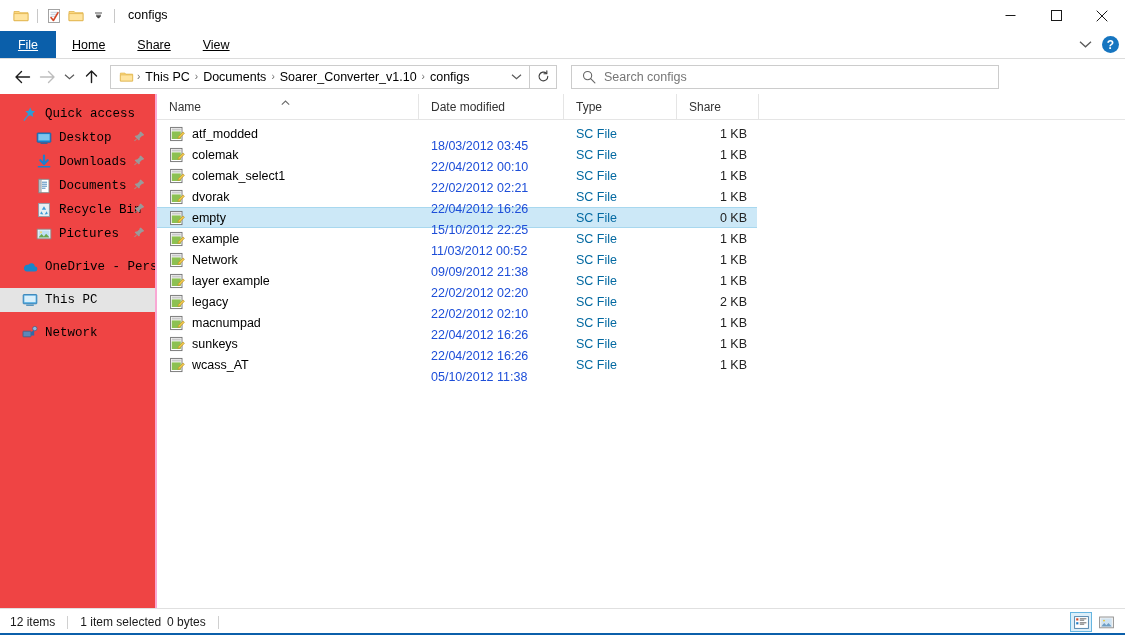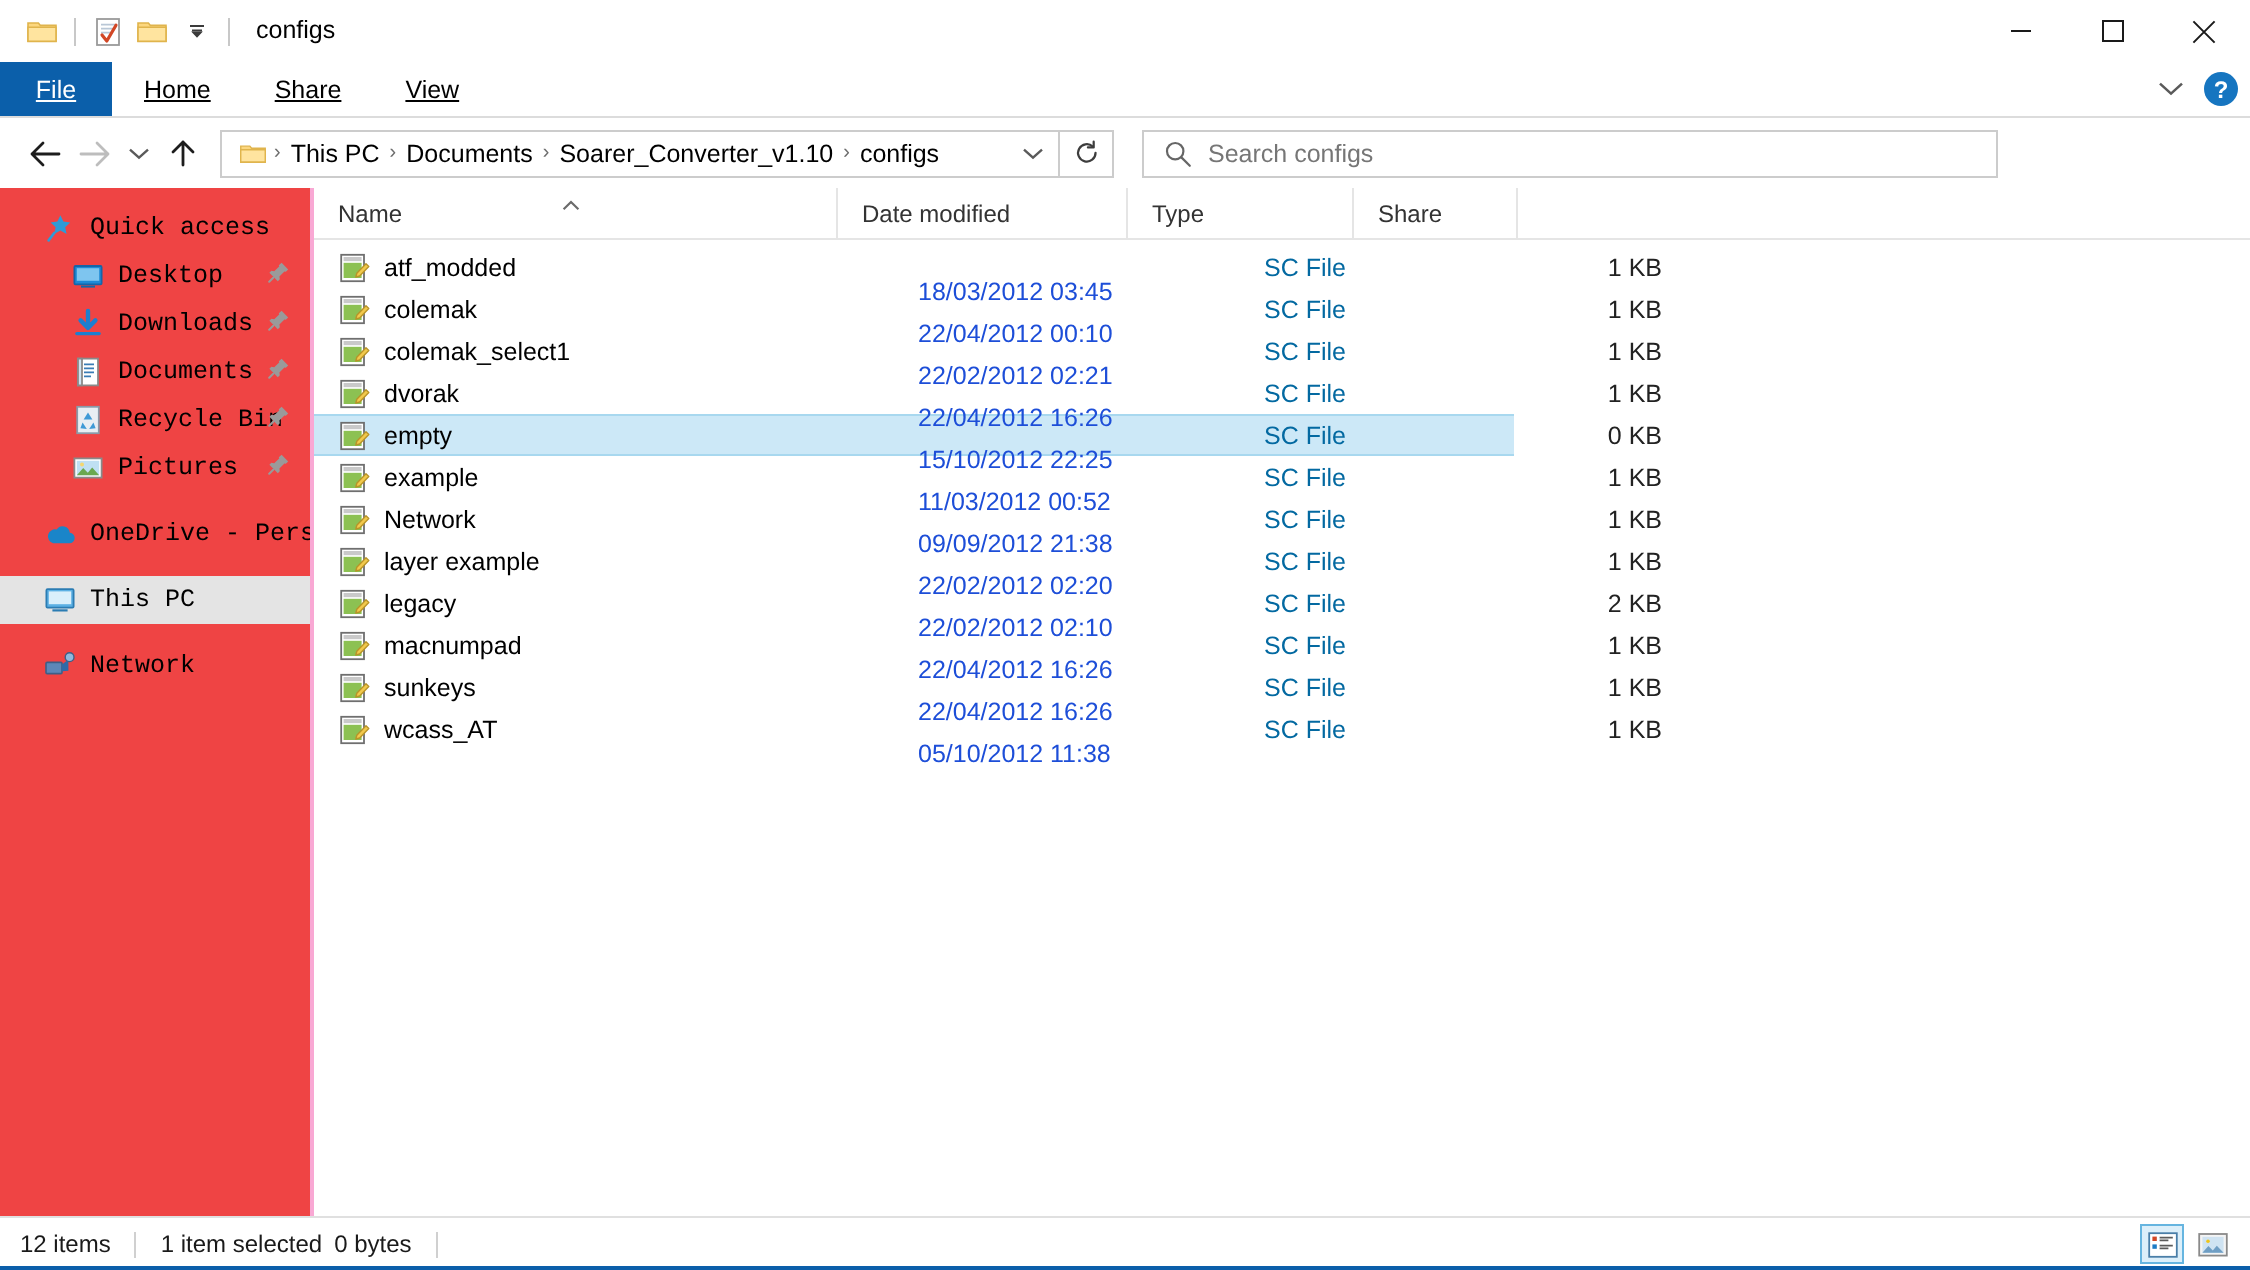--- a/index.html
+++ b/index.html
@@ -309,21 +309,20 @@
     padding-top: 3px;
   }
   .row {
     height: 21px;
     display: flex;
     align-items: center;
     font-size: 12.5px;
     color: #000000;
     box-sizing: border-box;
     width: 600px;
-    gap: 28px;
   }
   .row.selected {
     background: #cce8f7;
     border-top: 1px solid #a8d8ef;
     border-bottom: 1px solid #a8d8ef;
   }
   .cell {
     box-sizing: border-box;
     overflow: hidden;
     white-space: nowrap;

